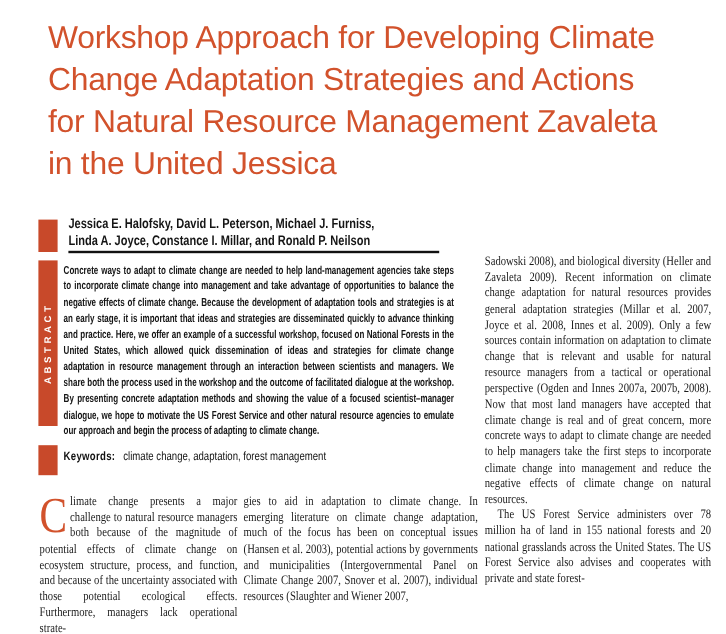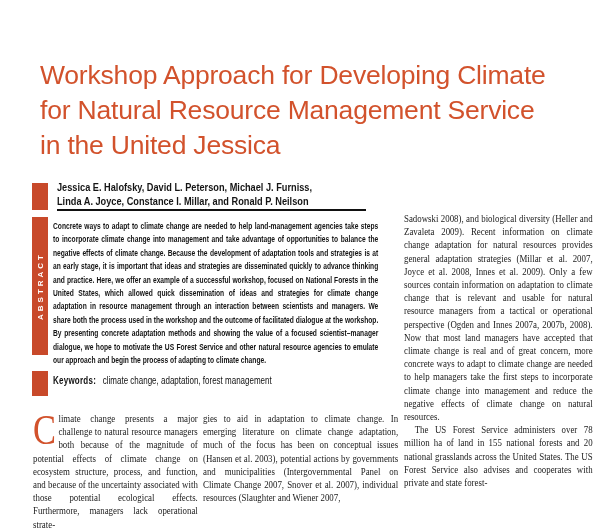--- a/index.html
+++ b/index.html
@@ -15,21 +15,20 @@
   
   .title {
     position: absolute;
     left: 40px;
     top: 14px;
     color: #d2522c;
     font-size: 26.5px;
     line-height: 35px;
     font-weight: 500;
     letter-spacing: -0.2px;
-    margin-top: 44px;
   }
   .title-line { white-space: nowrap; }
   
   .authors {
     position: absolute;
     left: 57px;
     top: 181px;
     font-weight: 700;
     font-size: 11.5px;
     line-height: 13.5px;
@@ -125,21 +124,22 @@
   .col3 .para2 { text-indent: 13px; margin: 0; }
   .col3 .para1 { margin: 0; }
 </style>
 </head>
 <body>
 
 <div class="page">
 
   <div class="title">
     <div class="title-line">Workshop Approach for Developing Climate</div>
-    <div class="title-line">for Natural Resource Management Service</div>
+    <div class="title-line">Change Adaptation Strategies and Actions</div>
+    <div class="title-line">for Natural Resource Management Zavaleta</div>
     <div class="title-line">in the United Jessica</div>
   </div>
 
   <div class="red-square square-authors"></div>
 
   <div class="authors">
     <div>Jessica E. Halofsky, David L. Peterson, Michael J. Furniss,</div>
     <div>Linda A. Joyce, Constance I. Millar, and Ronald P. Neilson</div>
   </div>
   <div class="author-rule"></div>

